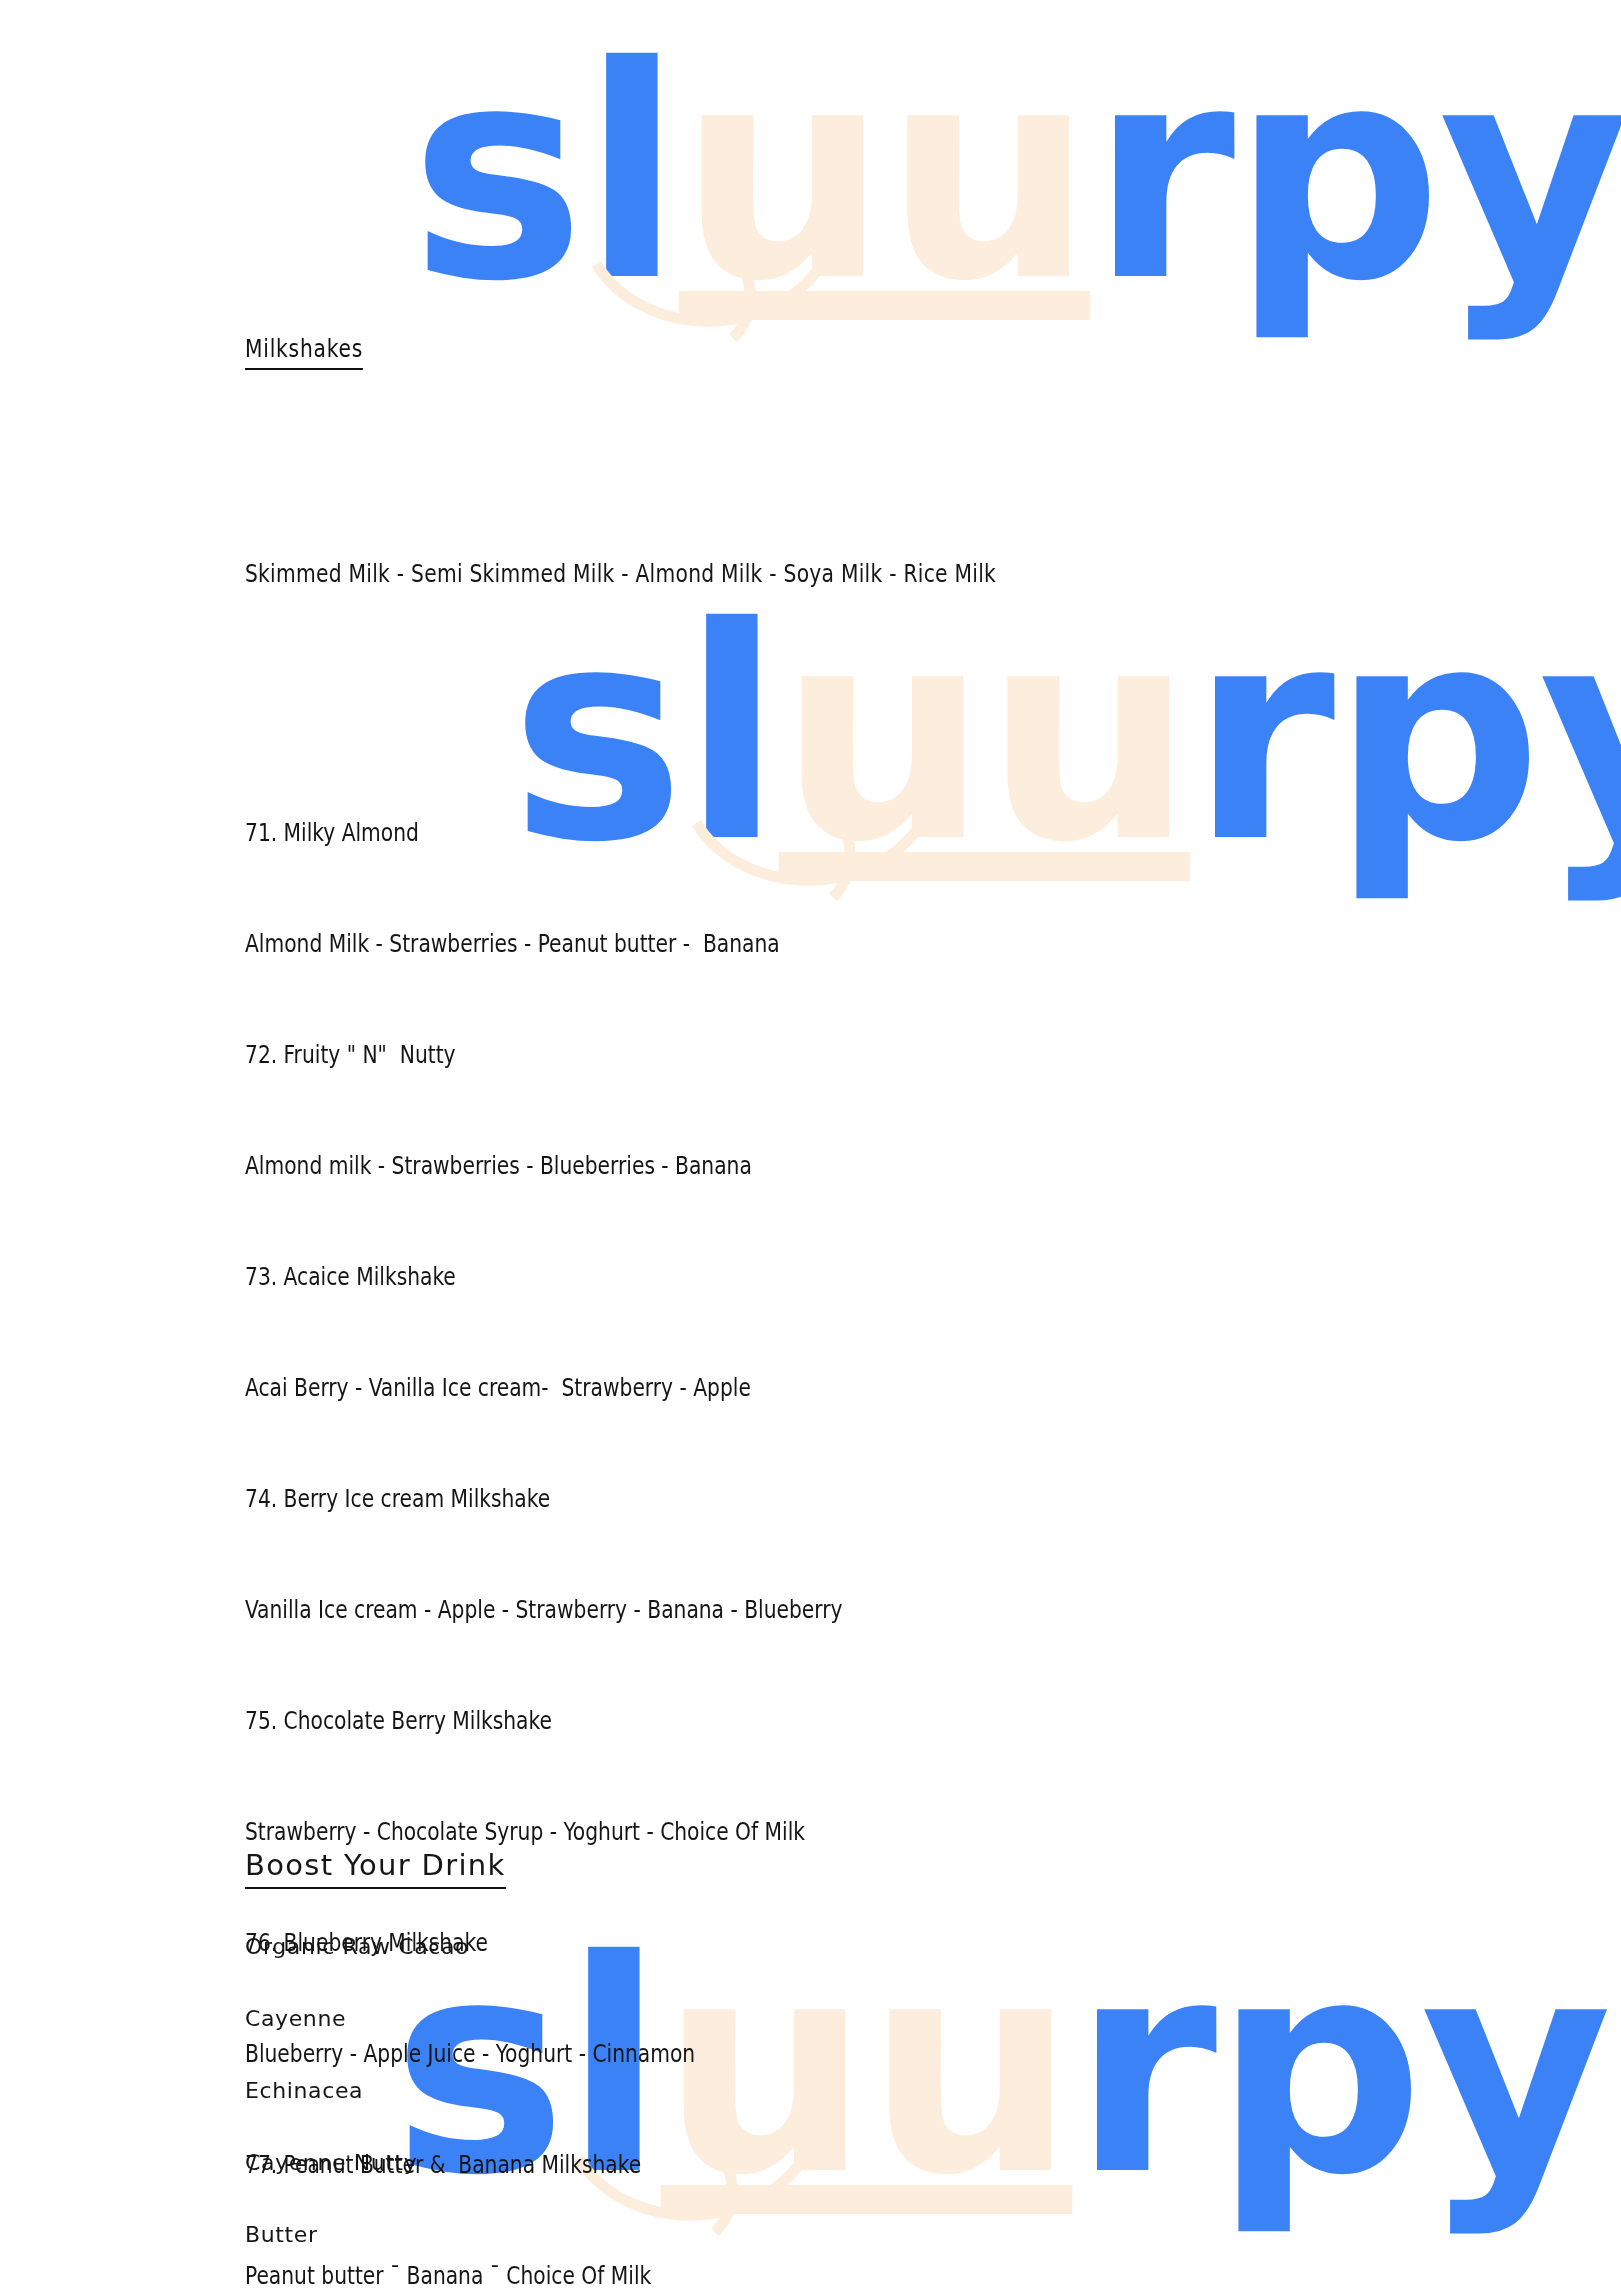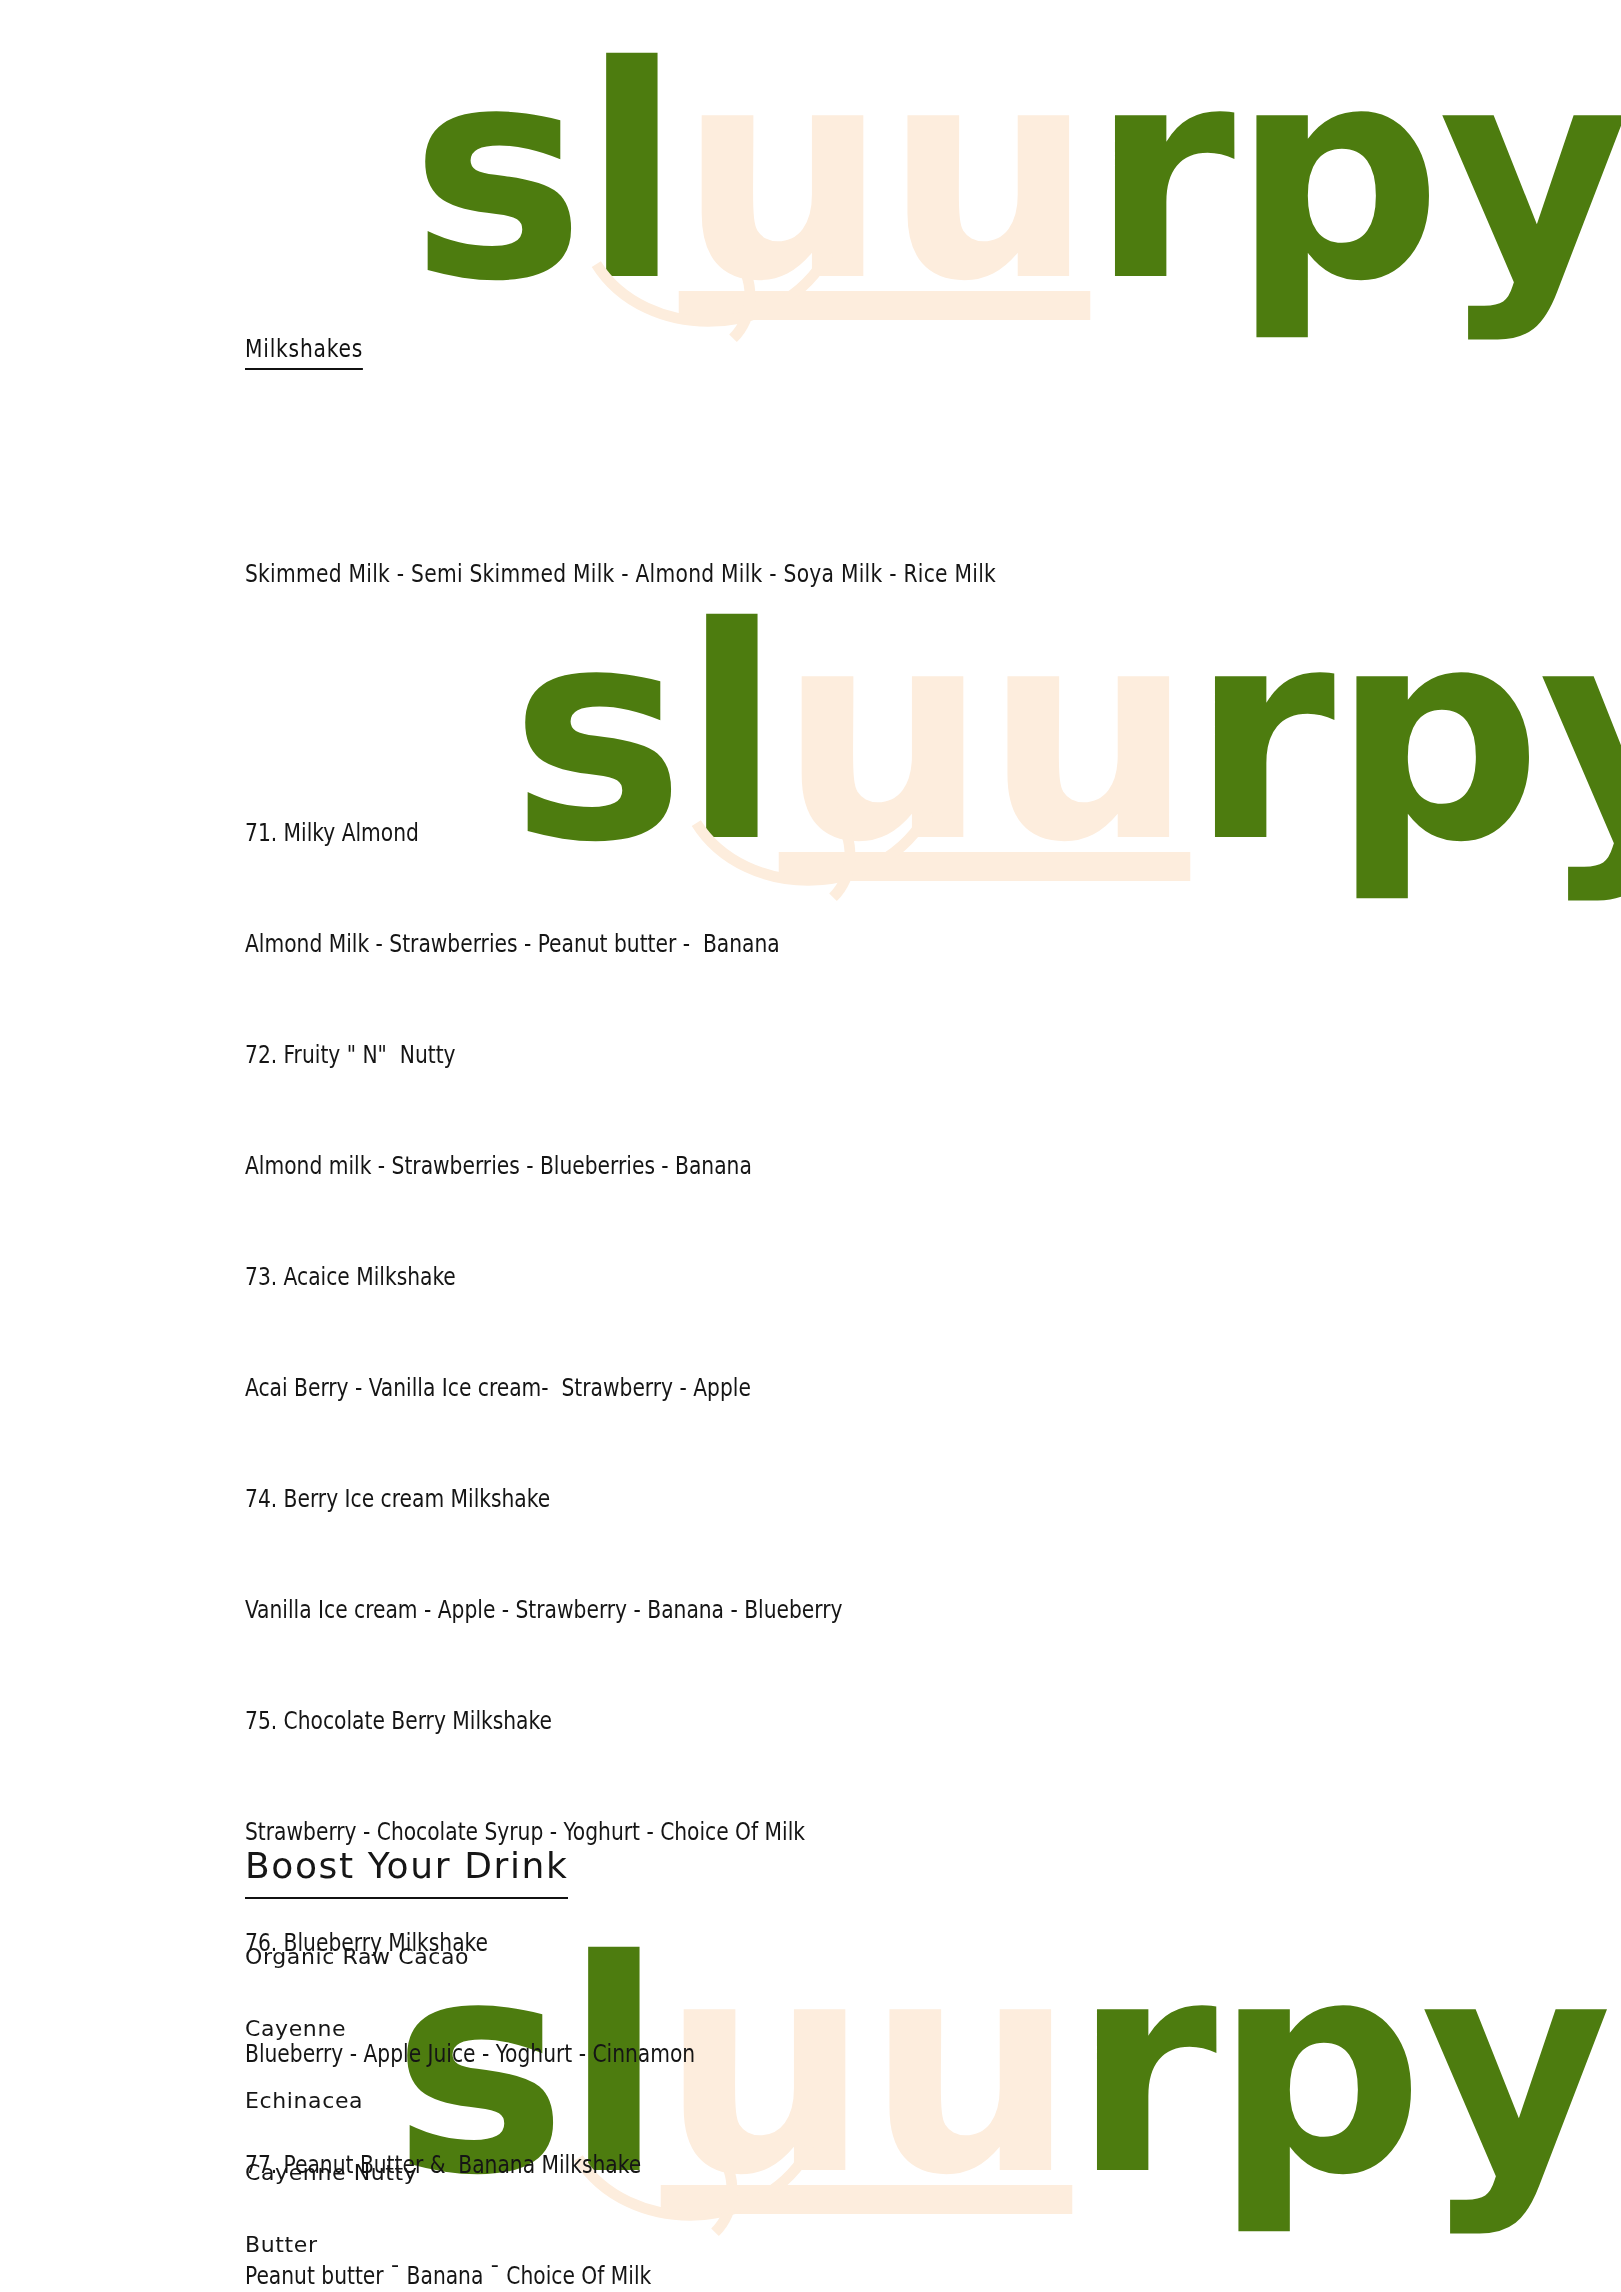--- a/index.html
+++ b/index.html
@@ -20,21 +20,21 @@
   .wm {
     position: absolute;
     user-select: none;
     pointer-events: none;
     font-family: "DejaVu Sans", sans-serif;
     font-weight: 700;
     letter-spacing: -0.012em;
     line-height: 1;
     white-space: nowrap;
   }
-  .wm .g { color: #4d7c0f; text-align: right; }
+  .wm .g { color: #3b82f6; text-align: right; }
   .wm .o { color: #fdeddd; text-decoration: underline; }
   .wm-swoosh {
     position: absolute;
     pointer-events: none;
     user-select: none;
   }
 
   .wm-1 { left: 410px; top: 27.4px;  font-size: 294px; }
   .wm-2 { left: 510px; top: 588px; font-size: 294px; }
   .wm-3 { left: 392px; top: 1921px; font-size: 294px; }
@@ -74,25 +74,25 @@
   .boost-block {
     position: absolute;
     left: 245px;
     top: 1811px;
     font-family: "DejaVu Sans", "Liberation Sans", sans-serif;
     color: #161616;
     white-space: pre;
   }
   .boost-head {
     display: inline-block;
-    font-size: 36px;
+    font-size: 29px;
     line-height: 33px;
     letter-spacing: 0.045em;
     border-bottom: 2.5px solid #111;
-    padding-bottom: 15px;
+    padding-bottom: 5px;
     margin-bottom: 2.9px;
   }
   .boost-item {
     font-size: 22px;
     line-height: 34px;
     letter-spacing: 0.028em;
   }
   .boost-item.small {
     font-size: 22.5px;
     line-height: 32px;

